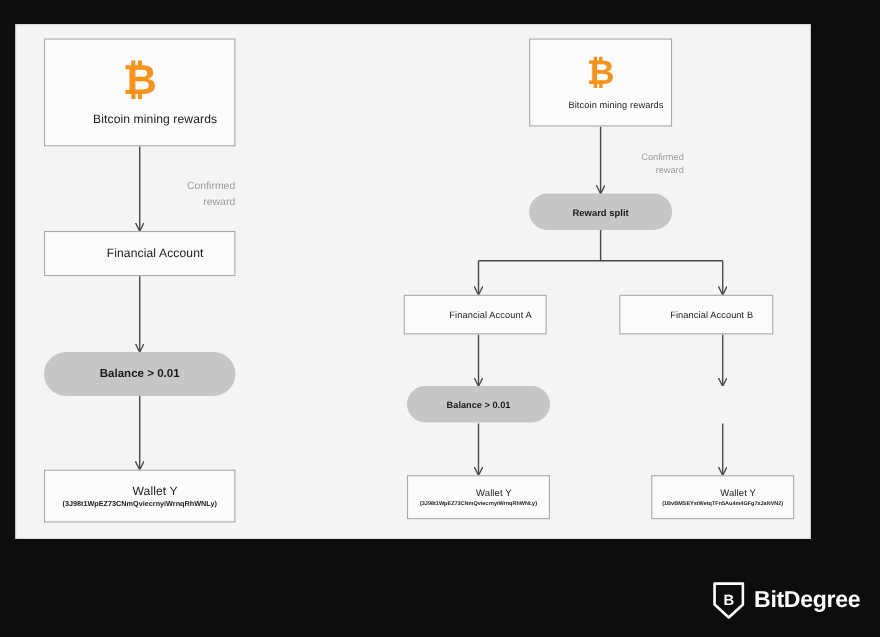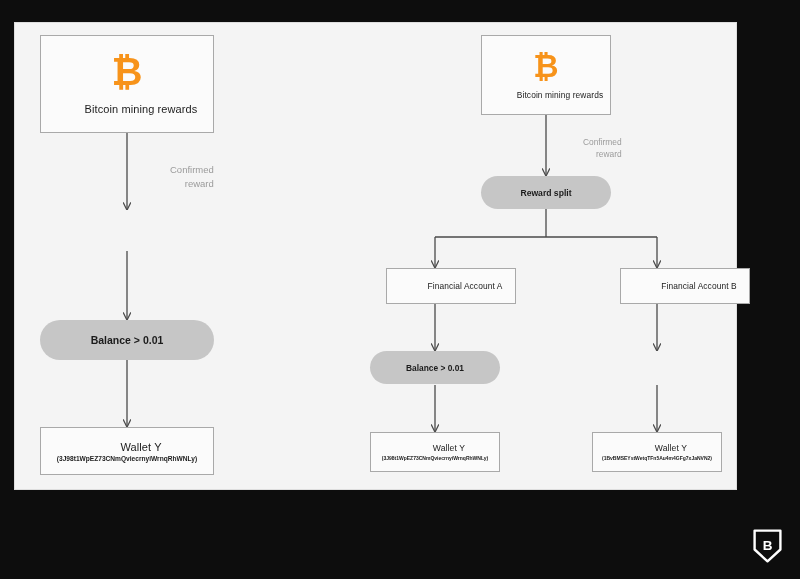--- a/index.html
+++ b/index.html
@@ -153,20 +153,23 @@
     </svg>
 
     <div class="node" style="left:25px; top:12px; width:174px; height:98px;">
       <span class="btc">₿</span>
       <span class="node-title" style="font-size:11px;">Bitcoin mining rewards</span>
     </div>
 
     <div class="edge-label" style="left:155px; top:140px; white-space:pre-line;">Confirmed
 reward</div>
 
+    <div class="node" style="left:25px; top:187px; width:174px; height:41px;">
+      <span class="node-title" style="font-size:11px;">Financial Account</span>
+    </div>
 
     <div class="pill" style="left:25px; top:297px; width:174px; height:40px; font-size:10.5px;">
       <span>Balance &gt; 0.01</span>
     </div>
 
     <div class="node" style="left:25px; top:404px; width:174px; height:48px;">
       <span class="node-title" style="font-size:11px;">Wallet Y</span>
       <span class="node-sub" style="font-size:6.6px;">(3J98t1WpEZ73CNmQviecrnyiWrnqRhWNLy)</span>
     </div>
 
@@ -175,45 +178,46 @@
       <span class="node-title" style="font-size:8.4px;">Bitcoin mining rewards</span>
     </div>
 
     <div class="edge-label" style="left:568px; top:113px; white-space:pre-line; font-size:8.4px;">Confirmed
 reward</div>
 
     <div class="pill" style="left:466px; top:153px; width:130px; height:33px; font-size:8.6px;">
       <span>Reward split</span>
     </div>
 
-    <div class="node" style="left:371px; top:245px; width:130px; height:36px;">
+    <div class="node" style="left:352px; top:245px; width:130px; height:36px;">
       <span class="node-title" style="font-size:8.4px;">Financial Account A</span>
     </div>
 
     <div class="pill" style="left:355px; top:328px; width:130px; height:33px; font-size:8.4px;">
       <span>Balance &gt; 0.01</span>
     </div>
 
     <div class="node" style="left:355px; top:409px; width:130px; height:40px;">
       <span class="node-title" style="font-size:8.6px;">Wallet Y</span>
       <span class="node-sub" style="font-size:5px;">(3J98t1WpEZ73CNmQviecrnyiWrnqRhWNLy)</span>
     </div>
 
-    <div class="node" style="left:605px; top:245px; width:130px; height:36px;">
+    <div class="node" style="left:548px; top:245px; width:140px; height:36px;">
       <span class="node-title" style="font-size:8.4px;">Financial Account B</span>
     </div>
 
 
     <div class="node" style="left:577px; top:409px; width:130px; height:40px;">
       <span class="node-title" style="font-size:8.6px;">Wallet Y</span>
       <span class="node-sub" style="font-size:5px;">(1BvBMSEYstWetqTFn5Au4m4GFg7xJaNVN2)</span>
     </div>
 
   </div>
 
   <div class="logo">
     <svg width="29" height="34" viewBox="0 0 29 34">
       <path d="M1.6 1.6 H27.4 V20.5 L14.5 32.3 L1.6 20.5 Z" fill="none" stroke="#ffffff" stroke-width="2.4" stroke-linejoin="round"></path>
       <text x="14.5" y="20.6" text-anchor="middle" font-family="Liberation Sans, sans-serif" font-size="13.5" font-weight="bold" fill="#ffffff">B</text>
     </svg>
+    <span class="logo-word">BitDegree</span>
   </div>
 
 </div>
 
 </body></html>

